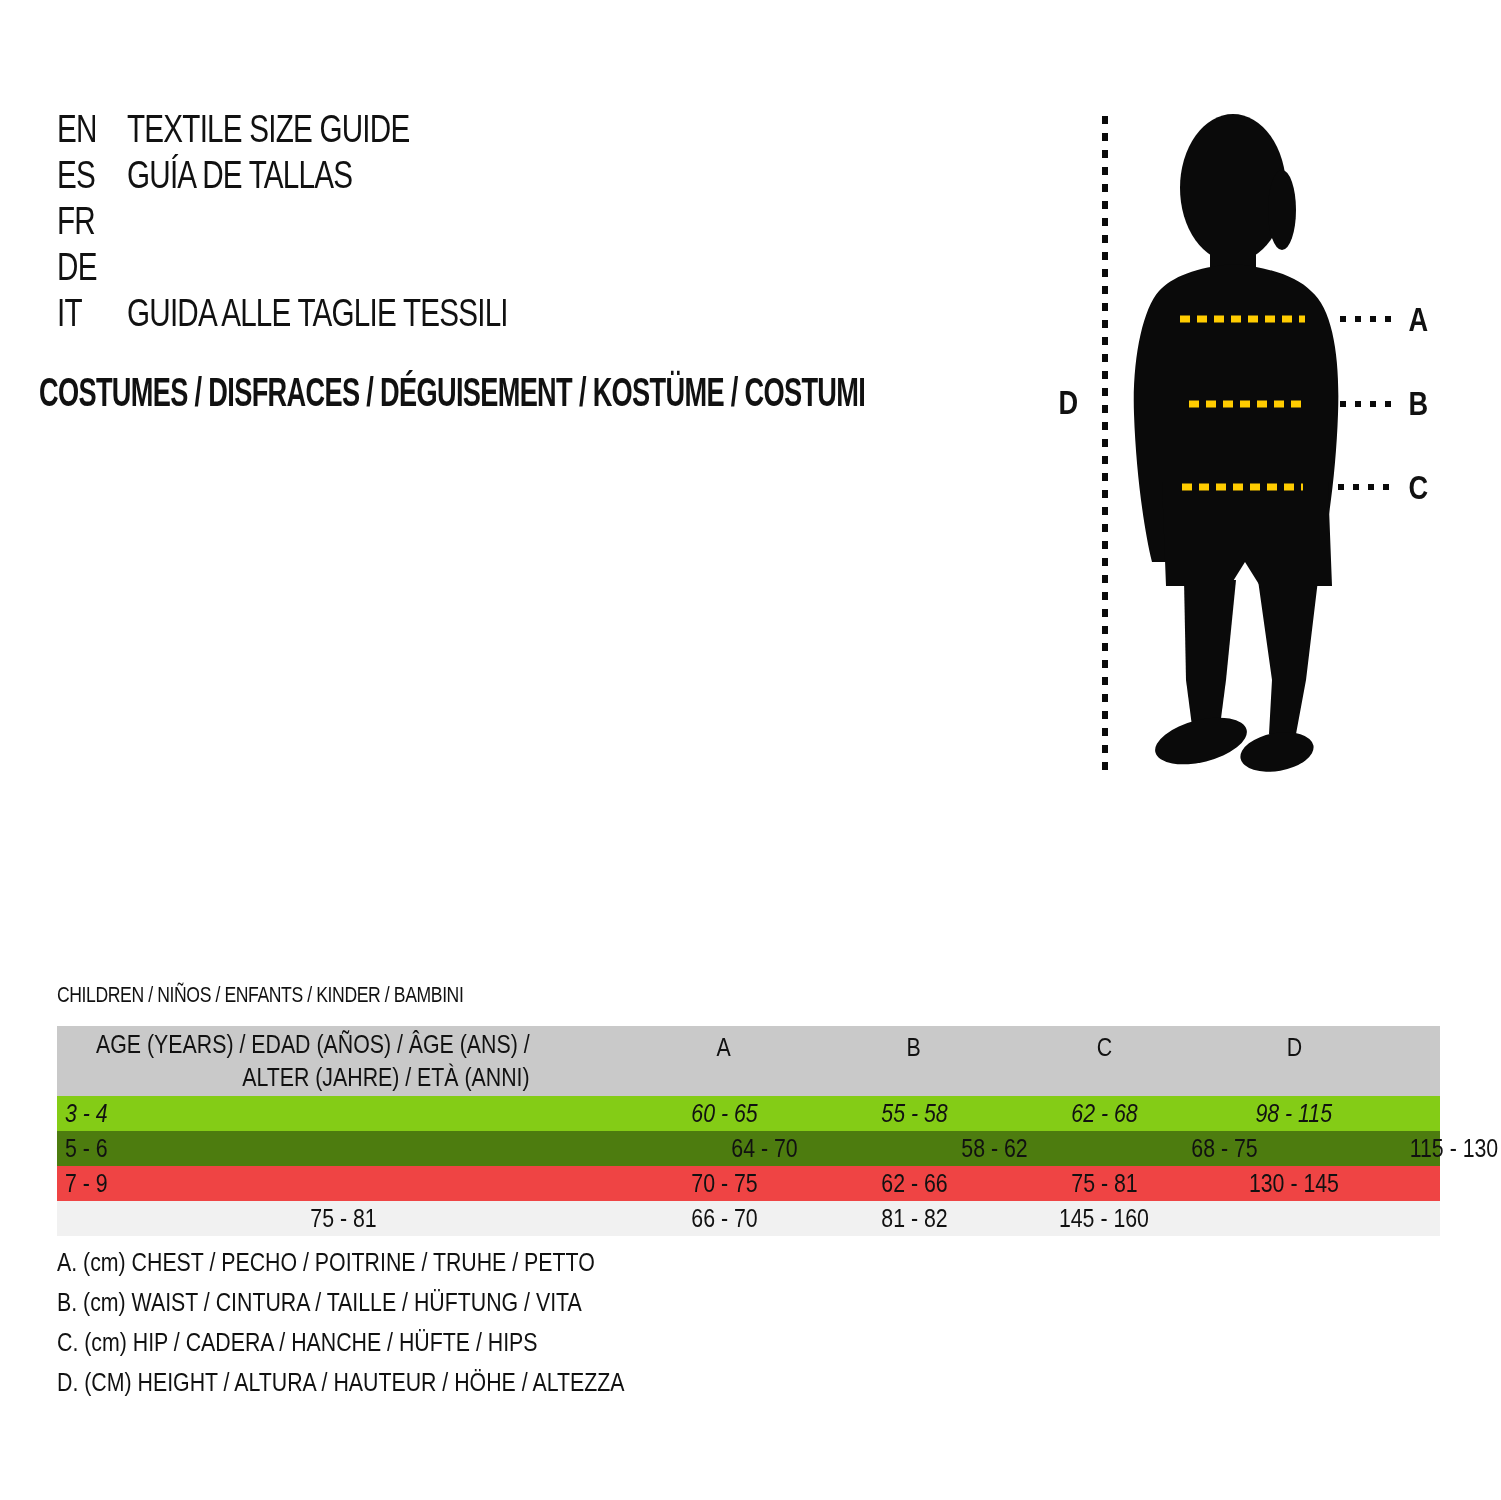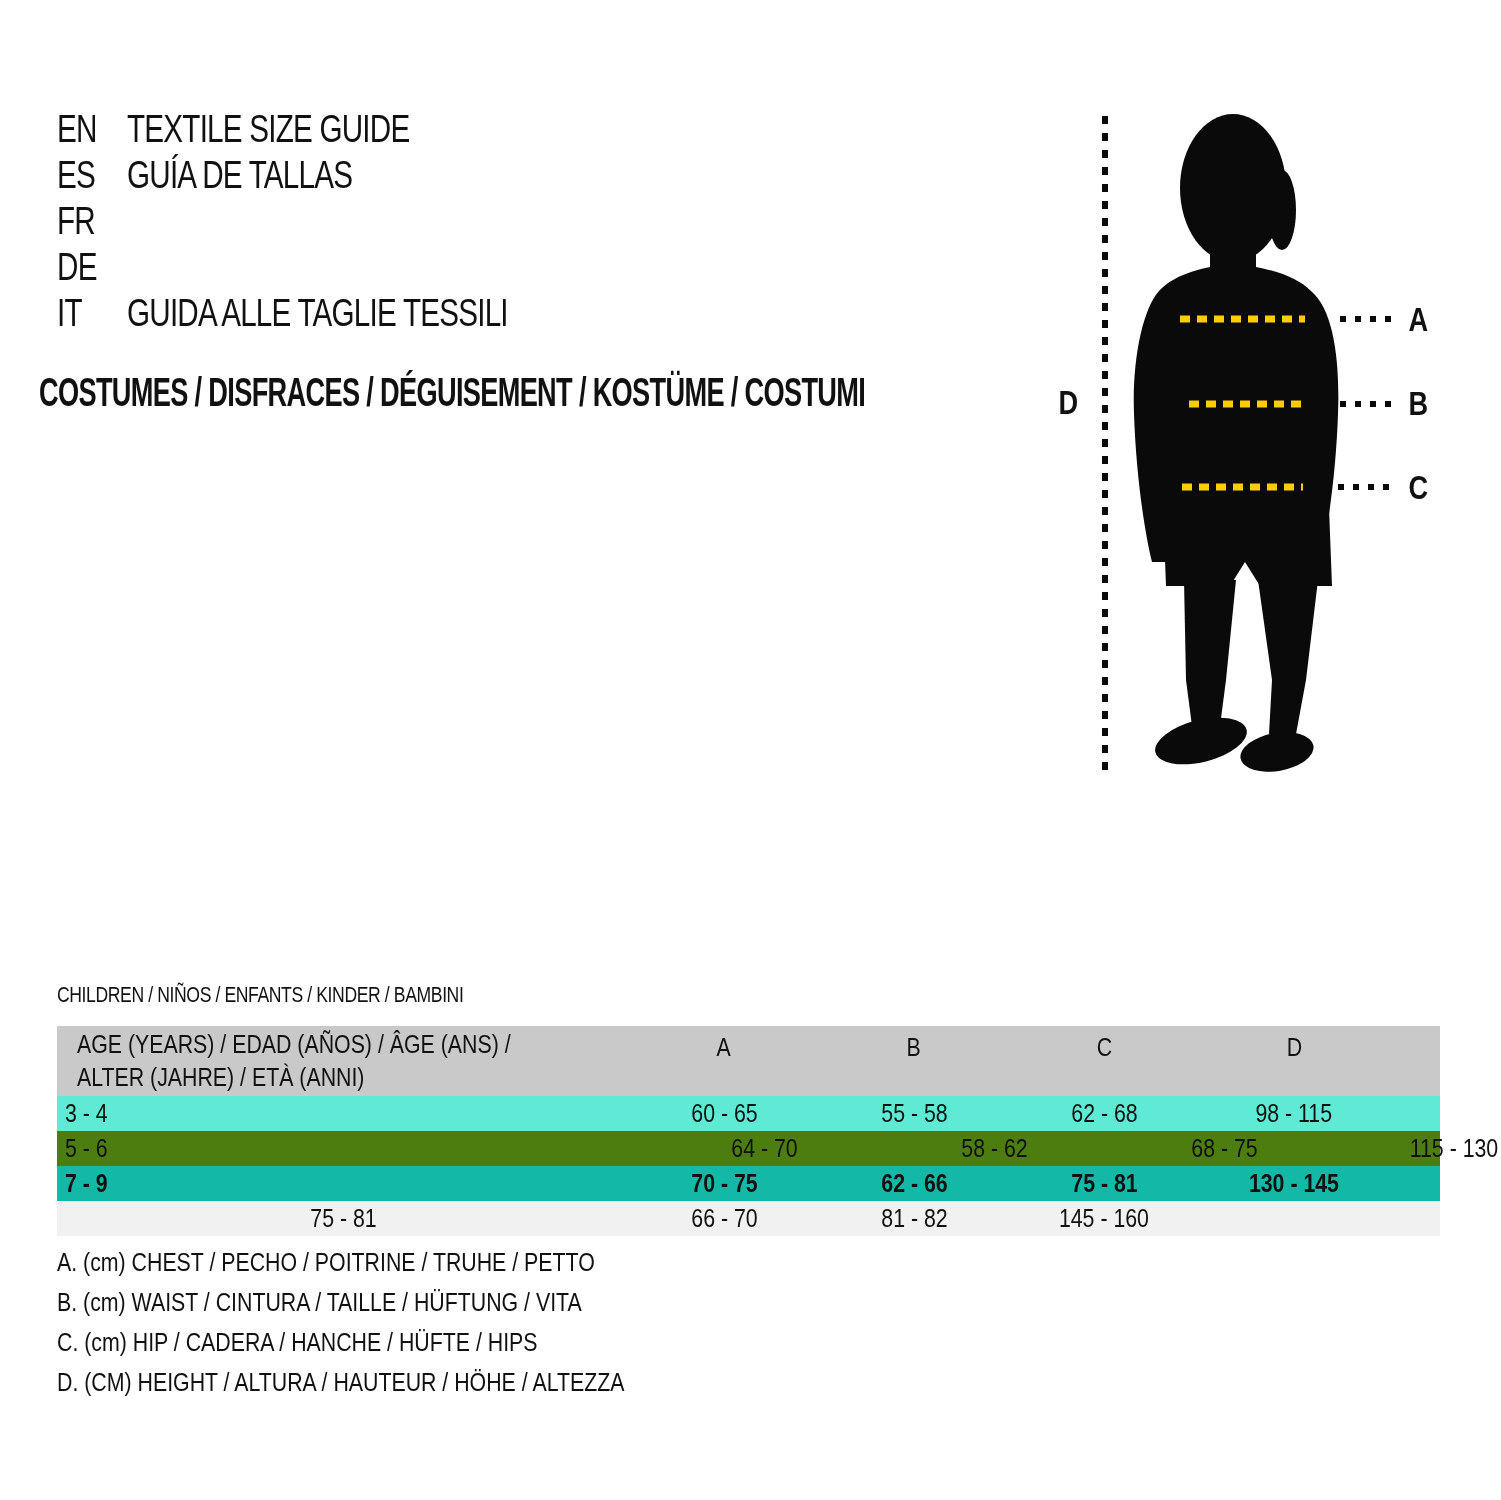--- a/index.html
+++ b/index.html
@@ -38,21 +38,21 @@
     font-size:22px;letter-spacing:-0.5px;}
   .children-title .cond{transform:scaleX(0.8);}
 
   
   .size-table{position:absolute;left:57px;top:994px;width:1383px;font-size:26px;}
   .trow{display:grid;grid-template-columns:572px 190px 190px 190px 190px 51px;align-items:center;}
   .thead{height:70px;align-items:start;}
   .cell{overflow:visible;}
   .cell.num{text-align:center;}
   .thead .cell.num{padding-top:5px;line-height:33px;}
-  .cell.agehdr{padding-left:20px;padding-top:2px;line-height:33px;}
+  .cell.agehdr{padding-left:20px;padding-top:2px;line-height:33px;text-align:right;}
   .cell.agehdr .cond{transform:scaleX(0.82);display:block;}
   .cell.age{padding-left:8px;}
   .cell.age .cond{transform:scaleX(0.82);}
   .drow{height:35px;}
 
   
   .legend{position:absolute;left:57px;top:1210px;}
   .legend-line{height:40px;line-height:40px;font-size:26px;}
   .legend-line .cond{transform:scaleX(0.82);}
 </style>
@@ -135,37 +135,37 @@
         <span class="condC">A</span></div>
       <div class="cell num">
         <span class="condC">B</span></div>
       <div class="cell num">
         <span class="condC">C</span></div>
       <div class="cell num">
         <span class="condC">D</span></div>
       <div class="cell"></div>
     </div>
 
-    <div class="trow drow" style="background:#5eead4;">
+    <div class="trow drow" style="background:#84cc16;font-style:italic;">
       <div class="cell age"><span class="cond">3 - 4</span></div>
       <div class="cell num"><span class="condC">60 - 65</span></div>
       <div class="cell num"><span class="condC">55 - 58</span></div>
       <div class="cell num"><span class="condC">62 - 68</span></div>
       <div class="cell num"><span class="condC">98 - 115</span></div>
       <div class="cell"></div>
     </div>
     <div class="trow drow" style="background:#4d7c0f;gap:40px;">
       <div class="cell age"><span class="cond">5 - 6</span></div>
       <div class="cell num"><span class="condC">64 - 70</span></div>
       <div class="cell num"><span class="condC">58 - 62</span></div>
       <div class="cell num"><span class="condC">68 - 75</span></div>
       <div class="cell num"><span class="condC">115 - 130</span></div>
       <div class="cell"></div>
     </div>
-    <div class="trow drow" style="background:#14b8a6;font-weight:bold;">
+    <div class="trow drow" style="background:#ef4444;">
       <div class="cell age"><span class="cond">7 - 9</span></div>
       <div class="cell num"><span class="condC">70 - 75</span></div>
       <div class="cell num"><span class="condC">62 - 66</span></div>
       <div class="cell num"><span class="condC">75 - 81</span></div>
       <div class="cell num"><span class="condC">130 - 145</span></div>
       <div class="cell"></div>
     </div>
     <div class="trow drow" style="background:#F1F1F1;">
       <div class="cell num"><span class="condC">75 - 81</span></div>
       <div class="cell num"><span class="condC">66 - 70</span></div>

